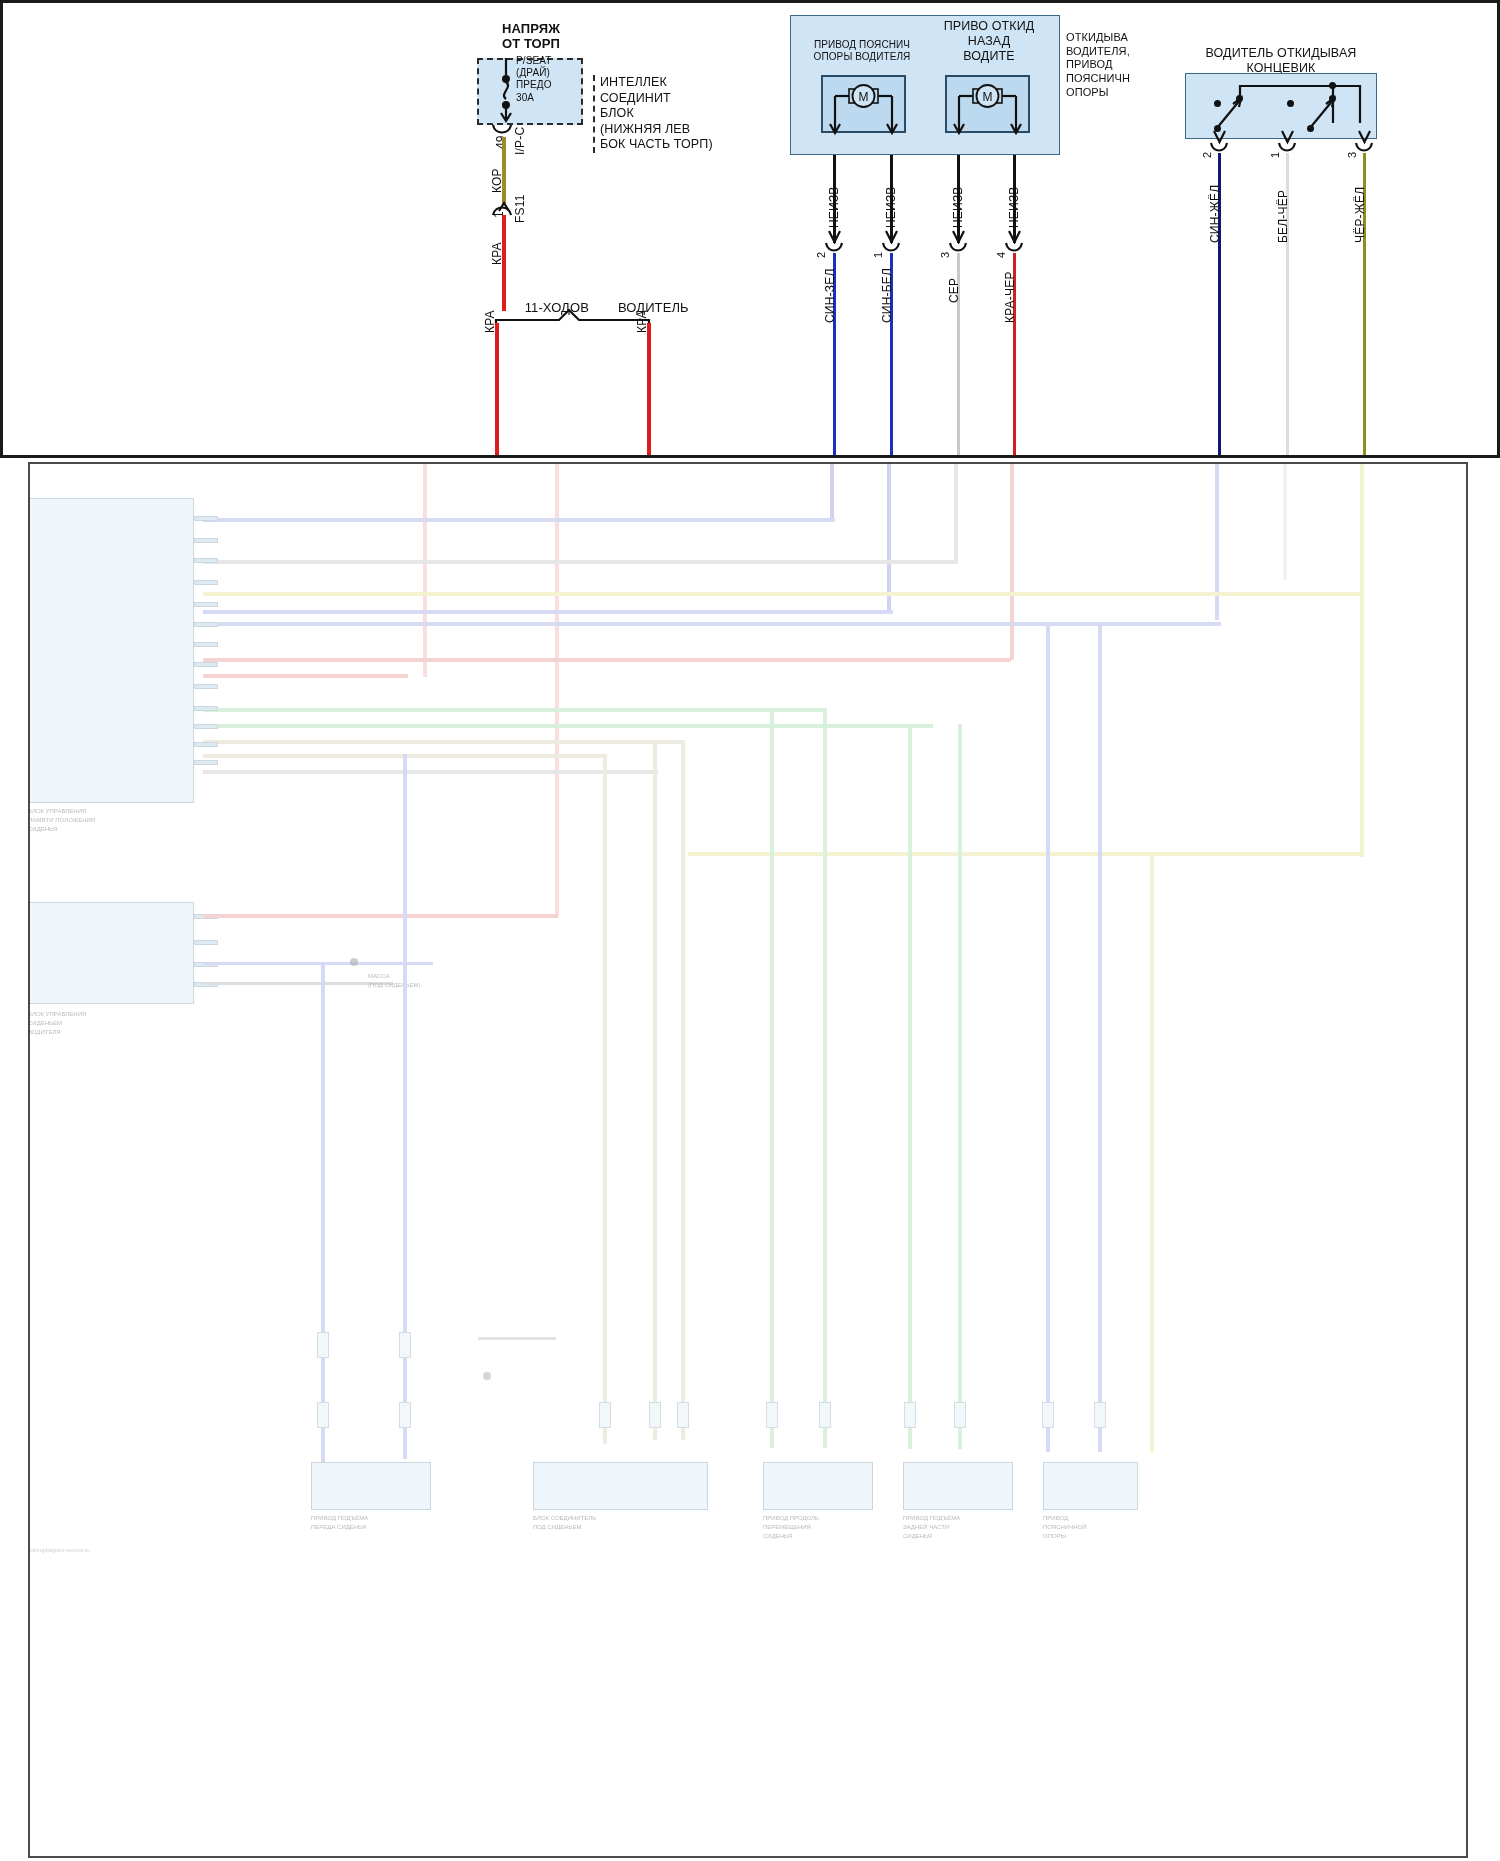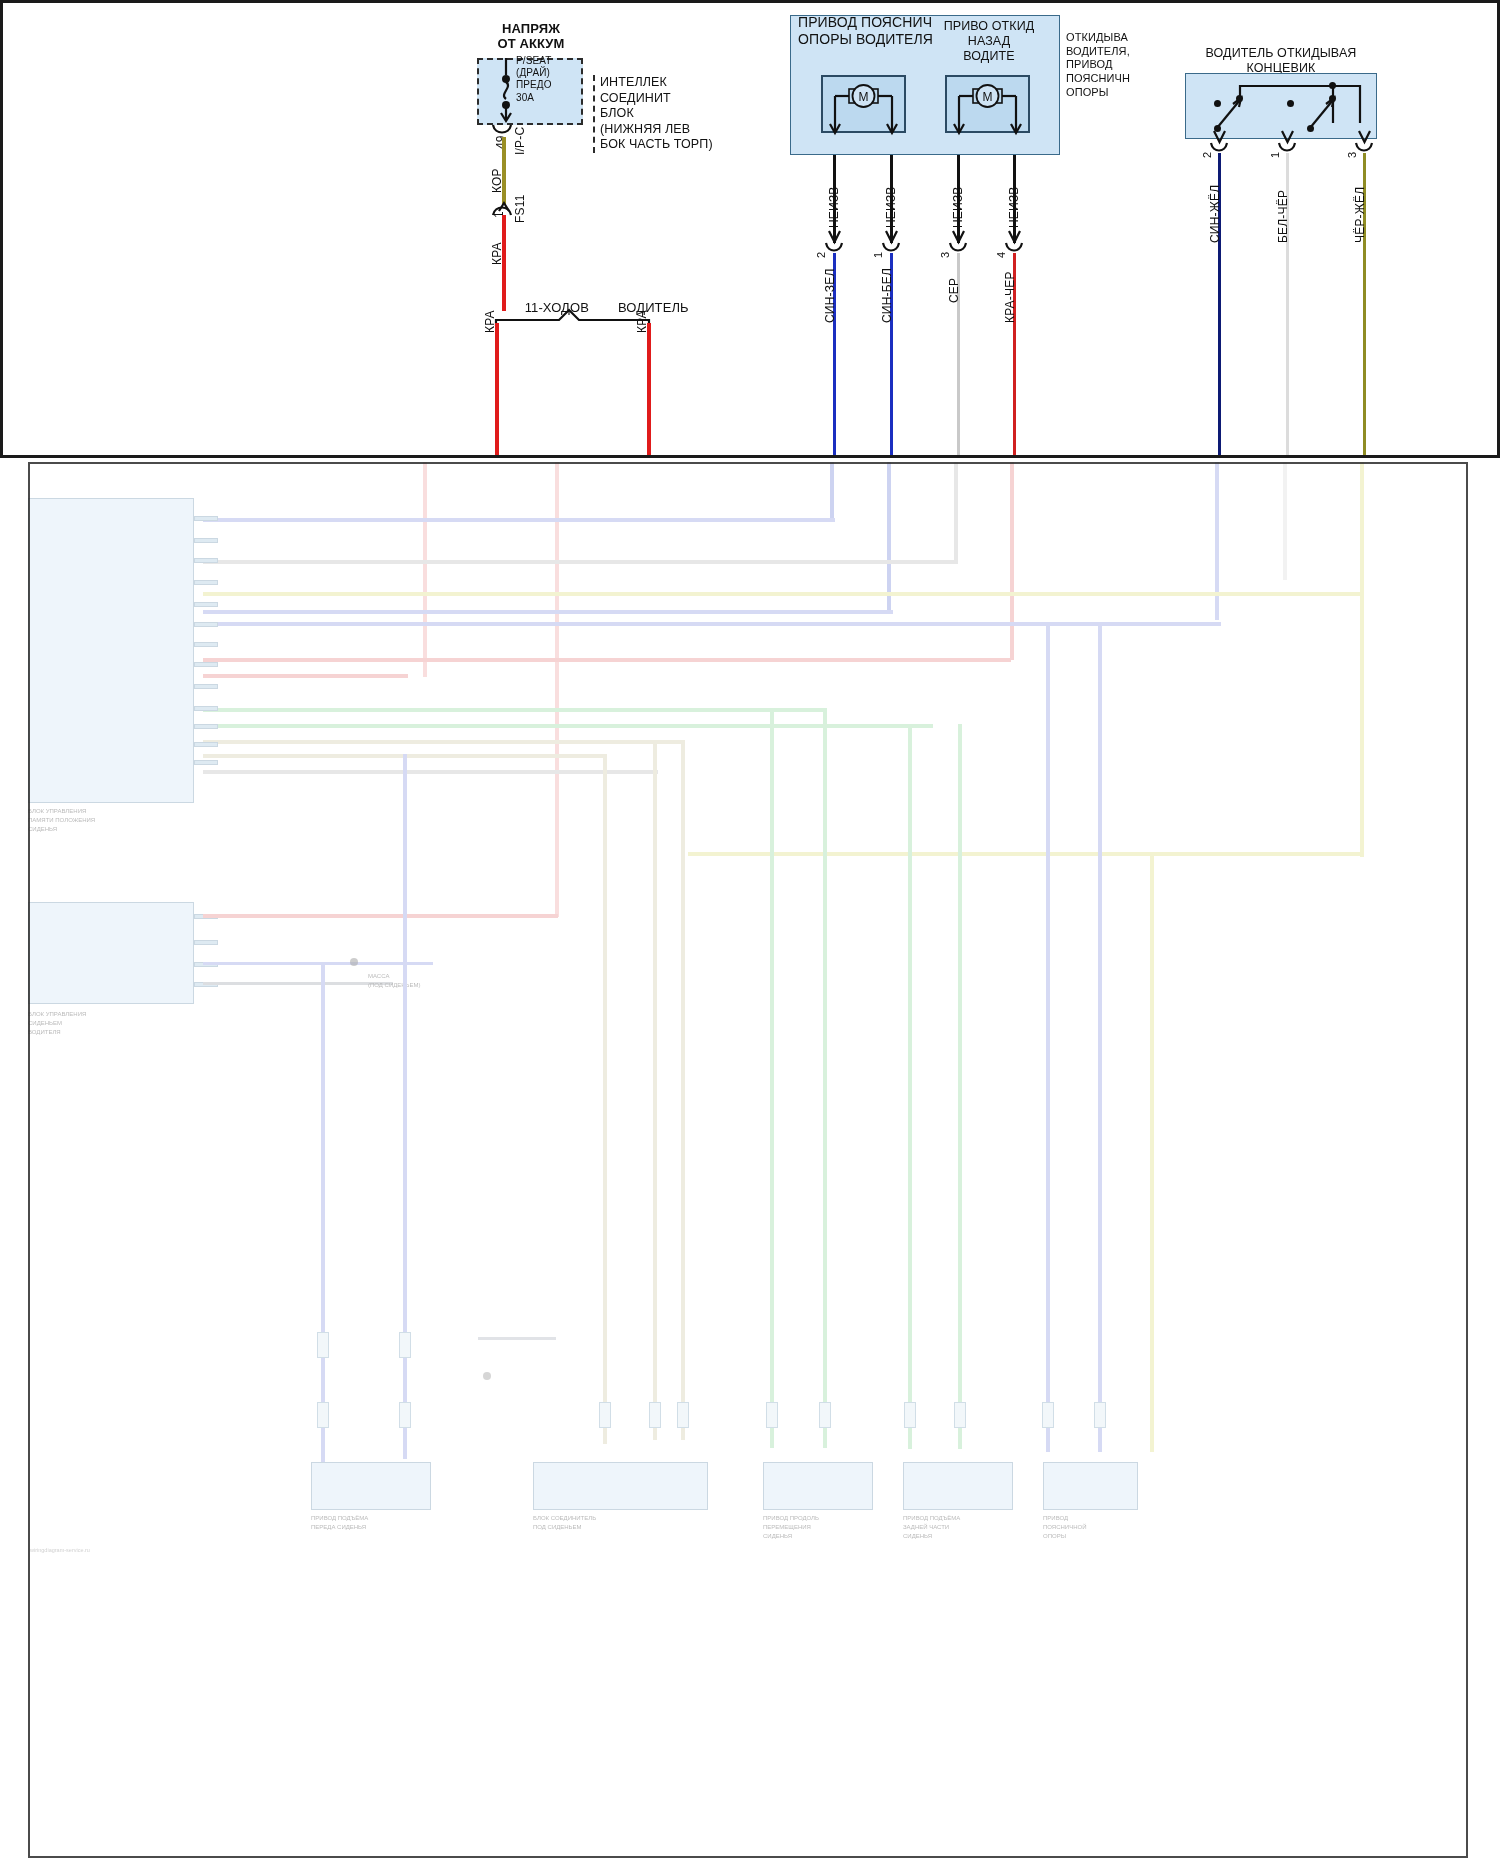--- a/index.html
+++ b/index.html
@@ -50,21 +50,21 @@
   .ftab{position:absolute;background:#dce9f3;border:1px solid #7aa0bb;box-sizing:border-box;}
 </style>
 </head>
 <body>
 
 <div id="page">
 
   <div id="top-pane">
 
     <div class="lbl c b" style="left:468px;top:18px;width:120px;font-size:13px;">НАПРЯЖ
-ОТ АККУМ</div>
+ОТ ТОРП</div>
 
     <div class="box dashed" style="left:474px;top:55px;width:106px;height:67px;"></div>
 
     <svg style="left:474px;top:55px;width:110px;height:70px;">
       <path class="ln" d="M 29 0 L 29 17"></path>
       <path class="ln" d="M 29 24 C 36 29, 22 36, 29 41"></path>
       <path class="ln" d="M 29 48 L 29 62"></path>
       <path class="ln" d="M 24 55 L 29 63 L 34 55"></path>
     </svg>
     <div class="dot" style="left:499px;top:72px;"></div>
@@ -108,21 +108,21 @@
     </svg>
 
     <div class="wire red" style="left:492px;top:320px;width:4px;height:140px;"></div>
     <div class="vlbl" style="left:480px;top:330px;">КРА</div>
 
     <div class="wire red" style="left:644px;top:320px;width:4px;height:140px;"></div>
     <div class="vlbl" style="left:632px;top:330px;">КРА</div>
 
     <div class="box plain" style="left:787px;top:12px;width:270px;height:140px;"></div>
 
-    <div class="lbl c" style="left:795px;top:11px;width:128px;font-size:14px;line-height:1.2;">ПРИВОД ПОЯСНИЧ
+    <div class="lbl c" style="left:795px;top:36px;width:128px;font-size:10px;line-height:1.2;">ПРИВОД ПОЯСНИЧ
 ОПОРЫ ВОДИТЕЛЯ</div>
     <div class="inner-box" style="left:818px;top:72px;width:85px;height:58px;"></div>
     <svg style="left:818px;top:72px;width:86px;height:60px;">
       <line class="ln" x1="14" y1="21" x2="28" y2="21"></line>
       <line class="ln" x1="57" y1="21" x2="71" y2="21"></line>
       <rect x="28" y="14" width="8" height="14" fill="#bcd9ef" stroke="#111" stroke-width="1.6"></rect>
       <rect x="49" y="14" width="8" height="14" fill="#bcd9ef" stroke="#111" stroke-width="1.6"></rect>
       <circle cx="42.5" cy="21" r="11" fill="#cfe4f5" stroke="#111" stroke-width="1.8"></circle>
       <text x="42.5" y="25.5" font-size="12" text-anchor="middle" font-family="Liberation Sans, sans-serif" fill="#111">M</text>
       <line class="ln" x1="14" y1="21" x2="14" y2="56"></line>

